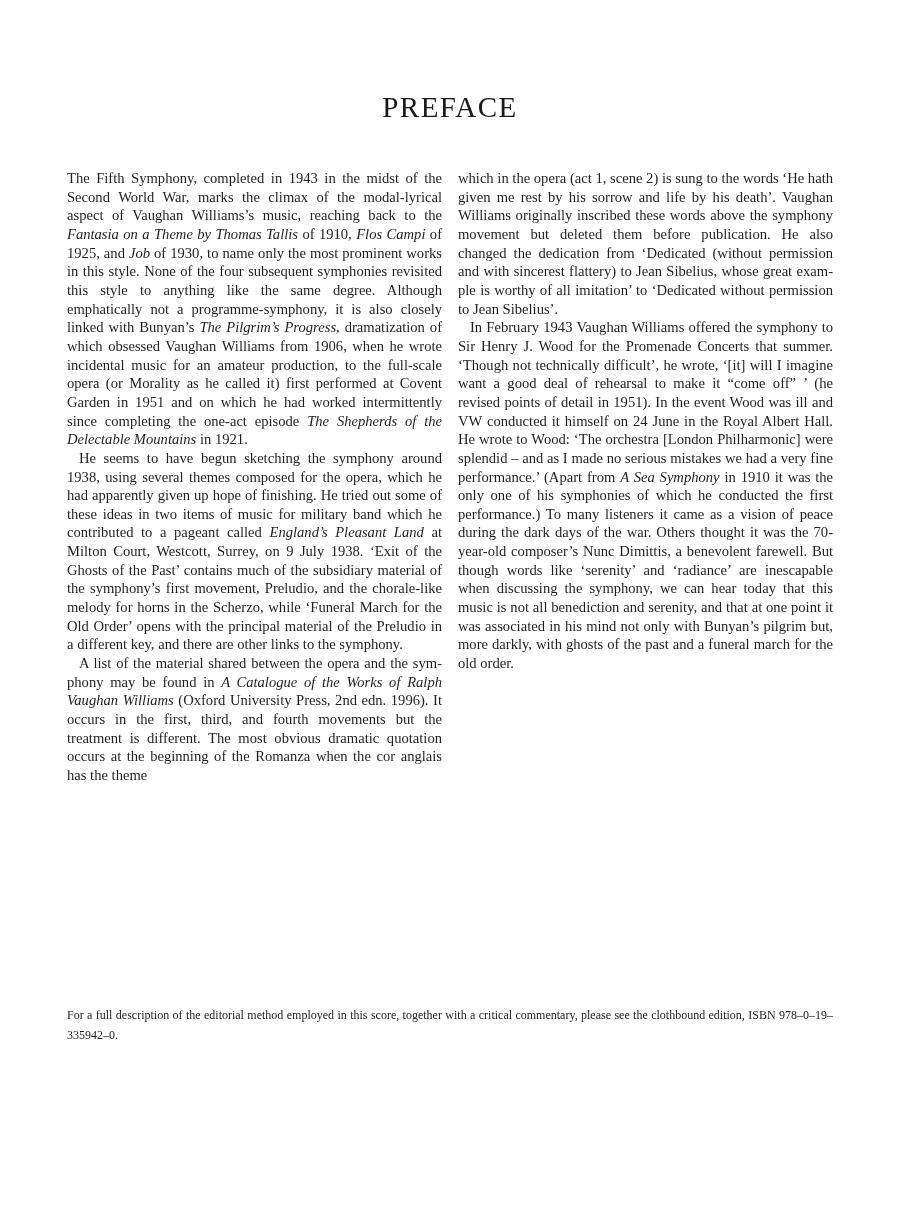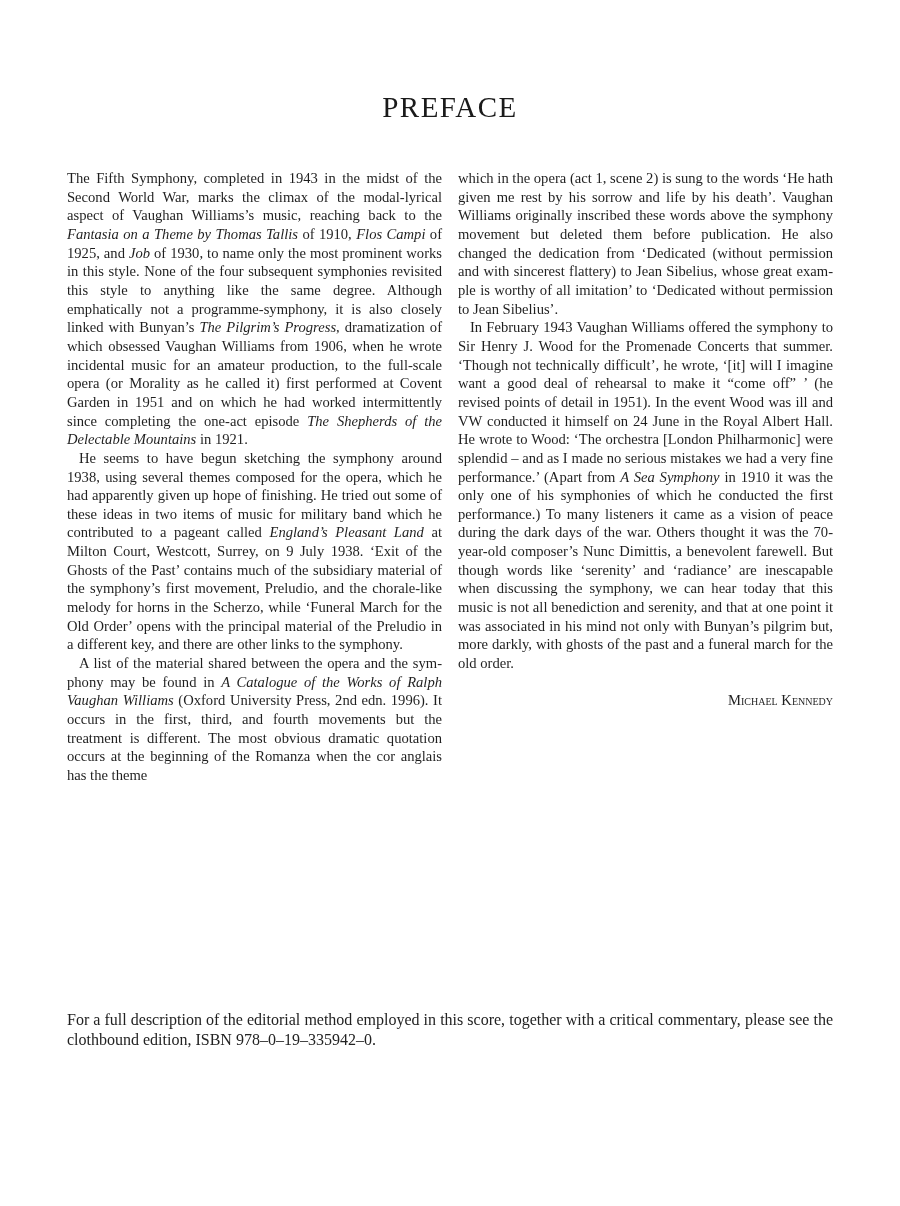--- a/index.html
+++ b/index.html
@@ -8,35 +8,34 @@
   .title { position: absolute; top: 72px; left: 0; width: 900px; text-align: center;
            font-size: 29px; letter-spacing: 1.5px; font-weight: normal; color: #1a1a1a; }
   .col { position: absolute; top: 153px; width: 375px; font-size: 14.6px; line-height: 18.65px;
          text-align: justify; hyphens: manual; margin-top: 16px; }
   .col.left { left: 67px; }
   .col.right { left: 458px; }
   .col p { margin: 0; text-indent: 0; }
   .col p.indent { text-indent: 12px; }
   .sig { text-align: right; margin-top: 17px; line-height: 20px; }
   .sig .name { font-variant: small-caps; font-size: 14.6px; }
-  .footnote { position: absolute; top: 994px; left: 67px; width: 766px; font-size: 16px;
+  .footnote { position: absolute; top: 994px; left: 67px; width: 766px; font-size: 12px;
               line-height: 19.5px; text-align: justify; color: #222; }
 </style>
 </head>
 <body>
 
 <h1 class="title">PREFACE</h1>
 
 <div class="col left">
   <p><span>The Fifth Symphony, completed in 1943 in the midst of the Second World War, marks the climax of the modal-lyrical aspect of Vaughan Williams’s music, reaching back to the </span><em>Fantasia on a Theme by Thomas Tallis</em><span> of 1910, </span><em>Flos Campi</em><span> of 1925, and </span><em>Job</em><span> of 1930, to name only the most prominent works in this style. None of the four subsequent symphonies revisited this style to anything like the same degree. Although emphatically not a programme-symphony, it is also closely linked with Bunyan’s </span><em>The Pilgrim’s Progress</em><span>, dramatization of which obsessed Vaughan Williams from 1906, when he wrote incidental music for an amateur production, to the full-scale opera (or Morality as he called it) first performed at Covent Garden in 1951 and on which he had worked intermittently since completing the one-act episode </span><em>The Shepherds of the Delectable Mountains</em><span> in 1921.</span></p>
   <p class="indent"><span>He seems to have begun sketching the symphony around 1938, using several themes composed for the opera, which he had apparently given up hope of finishing. He tried out some of these ideas in two items of music for military band which he contributed to a pageant called </span><em>England’s Pleasant Land</em><span> at Milton Court, Westcott, Surrey, on 9 July 1938. ‘Exit of the Ghosts of the Past’ contains much of the subsidiary material of the sym­phony’s first movement, Preludio, and the chorale-like melody for horns in the Scherzo, while ‘Funeral March for the Old Order’ opens with the principal material of the Preludio in a different key, and there are other links to the symphony.</span></p>
   <p class="indent"><span>A list of the material shared between the opera and the sym­phony may be found in </span><em>A Catalogue of the Works of Ralph Vaughan Williams</em><span> (Oxford University Press, 2nd edn. 1996). It occurs in the first, third, and fourth movements but the treatment is dif­ferent. The most obvious dramatic quotation occurs at the beginning of the Romanza when the cor anglais has the theme</span></p>
 </div>
 
 <div class="col right">
   <p><span>which in the opera (act 1, scene 2) is sung to the words ‘He hath given me rest by his sorrow and life by his death’. Vaughan Williams originally inscribed these words above the symphony movement but deleted them before publication. He also changed the dedication from ‘Dedicated (without permission and with sincerest flattery) to Jean Sibelius, whose great exam­ple is worthy of all imitation’ to ‘Dedicated without permission to Jean Sibelius’.</span></p>
   <p class="indent"><span>In February 1943 Vaughan Williams offered the symphony to Sir Henry J. Wood for the Promenade Concerts that summer. ‘Though not technically difficult’, he wrote, ‘[it] will I imagine want a good deal of rehearsal to make it “come off” ’ (he revised points of detail in 1951). In the event Wood was ill and VW con­ducted it himself on 24 June in the Royal Albert Hall. He wrote to Wood: ‘The orchestra [London Philharmonic] were splendid – and as I made no serious mistakes we had a very fine perform­ance.’ (Apart from </span><em>A Sea Symphony</em><span> in 1910 it was the only one of his symphonies of which he conducted the first perform­ance.) To many listeners it came as a vision of peace during the dark days of the war. Others thought it was the 70-year-old composer’s Nunc Dimittis, a benevolent farewell. But though words like ‘serenity’ and ‘radiance’ are inescapable when discussing the symphony, we can hear today that this music is not all benediction and serenity, and that at one point it was associated in his mind not only with Bunyan’s pilgrim but, more darkly, with ghosts of the past and a funeral march for the old order.</span></p>
   <div class="sig">
-    <div class="name">Michael Kennedy</div>
   </div>
 </div>
 
 <p class="footnote">For a full description of the editorial method employed in this score, together with a critical commentary, please see the cloth­bound edition, ISBN 978–0–19–335942–0.</p>
 
 </body></html>

